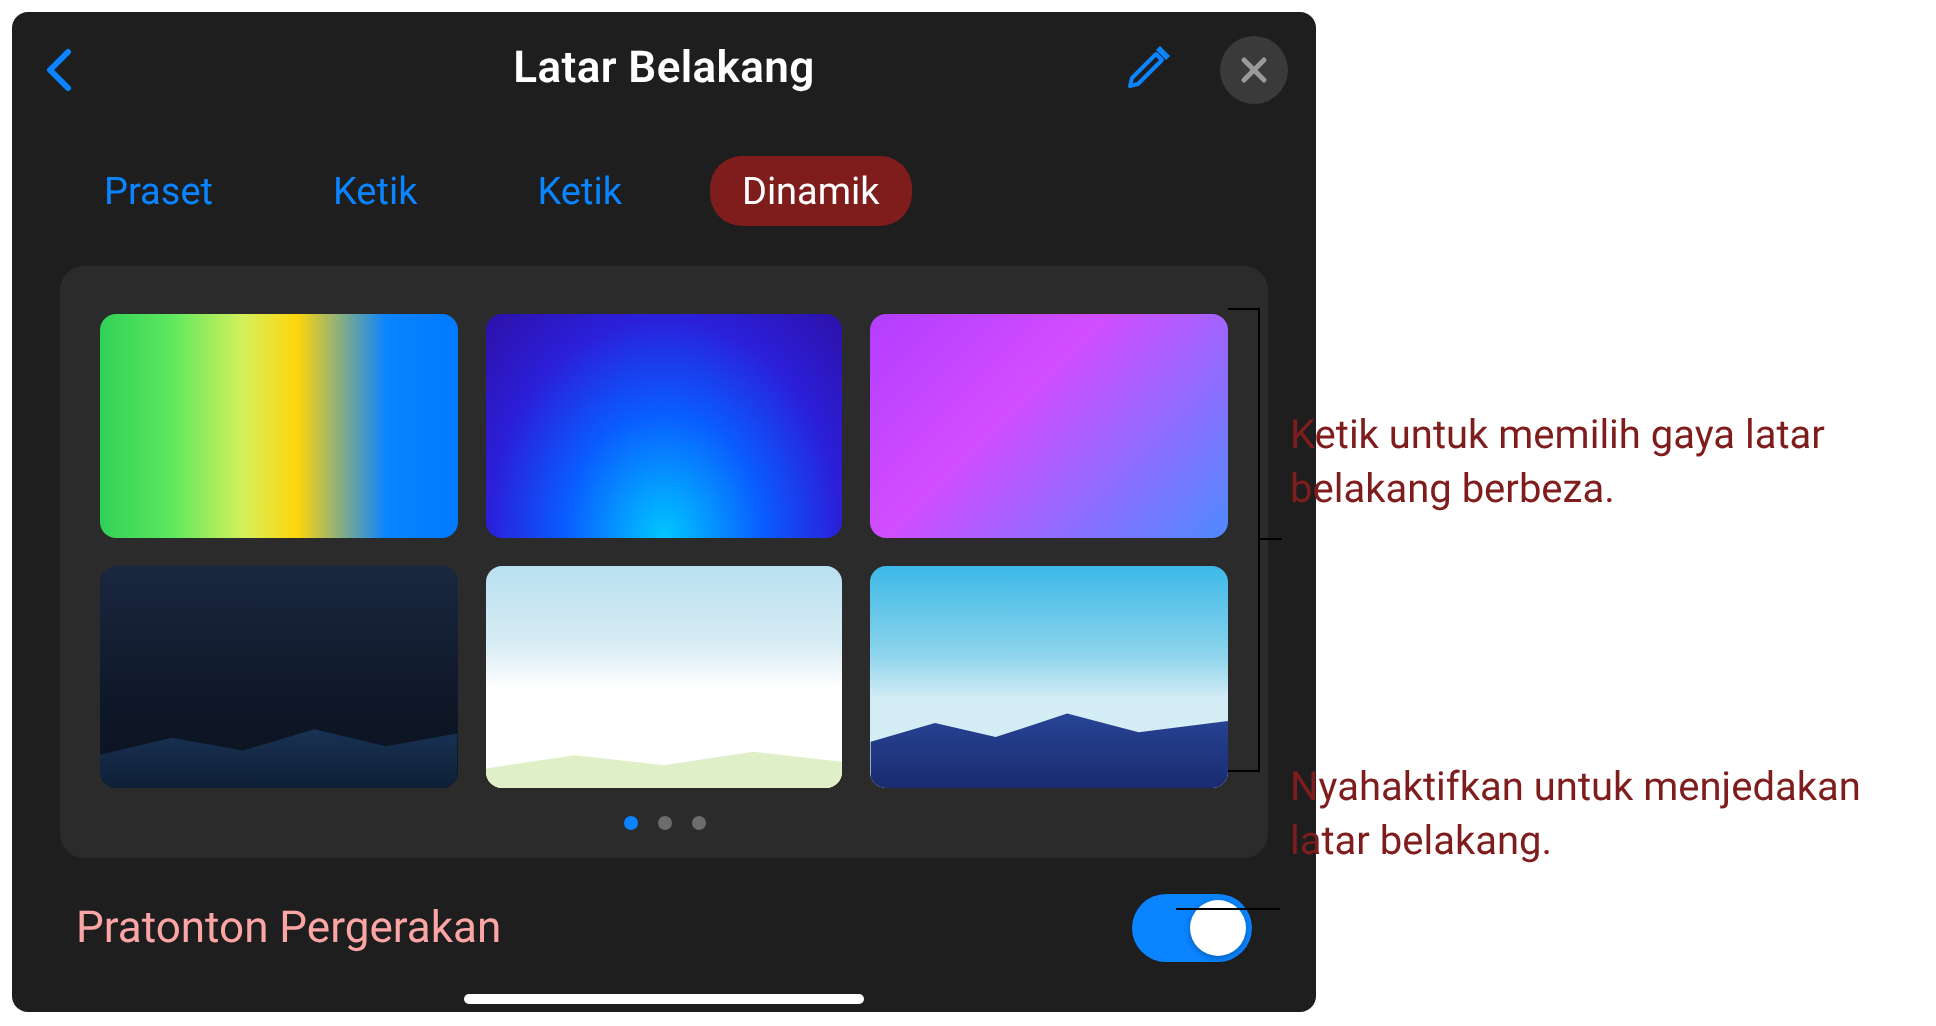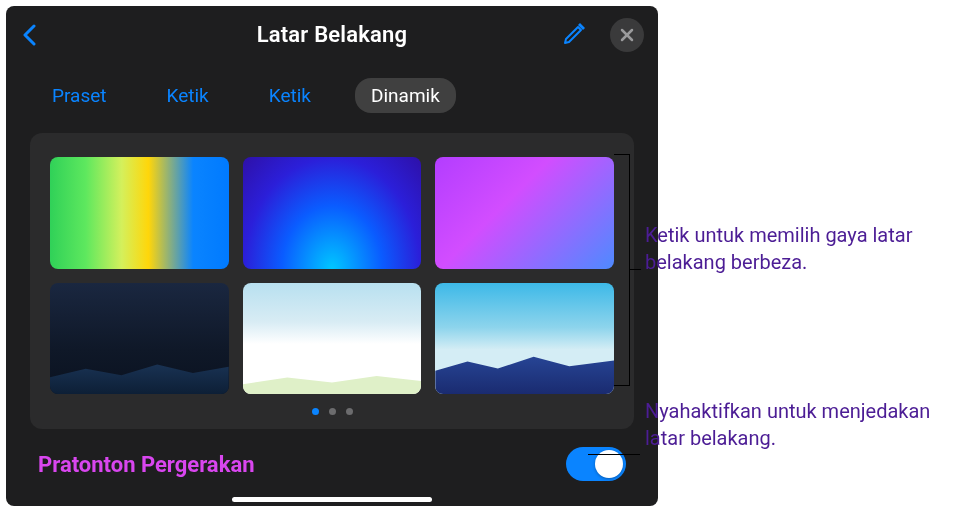--- a/index.html
+++ b/index.html
@@ -78,21 +78,21 @@
       color: #0a84ff;
       font-size: 19px;
       font-weight: 400;
       padding: 6px 16px;
       border-radius: 16px;
       cursor: pointer;
       margin-right: 28px;
     }
     .tab:last-child { margin-right: 0; }
     .tab.active {
-      background: #404040;
+      background: #7f1d1d;
       color: #ffffff;
     }
     .content-area {
       margin: 0 24px;
       background: #2b2b2c;
       border-radius: 12px;
       padding: 24px 20px 8px 20px;
     }
     .grid {
       display: grid;
@@ -150,23 +150,23 @@
     }
     .dot.active { background: #0a84ff; }
     .preview-row {
       display: flex;
       align-items: center;
       justify-content: space-between;
       padding: 18px 32px 0 32px;
       position: relative;
     }
     .preview-label {
-      color: #d946ef;
+      color: #fca5a5;
       font-size: 22px;
-      font-weight: 700;
+      font-weight: 400;
     }
     .toggle {
       width: 60px;
       height: 34px;
       background: #0a84ff;
       border-radius: 17px;
       position: relative;
     }
     .toggle-knob {
       position: absolute;
@@ -183,24 +183,23 @@
       bottom: 4px;
       left: 50%;
       transform: translateX(-50%);
       width: 200px;
       height: 5px;
       background: #ffffff;
       border-radius: 3px;
     }
     .callout {
       position: absolute;
-      color: #4c1d95;
+      color: #7f1d1d;
       font-size: 20px;
       line-height: 1.35;
-      margin-top: 18px;
     }
     .callout-1 {
       left: 645px;
       top: 204px;
       width: 300px;
     }
     .callout-2 {
       left: 645px;
       top: 380px;
       width: 300px;

